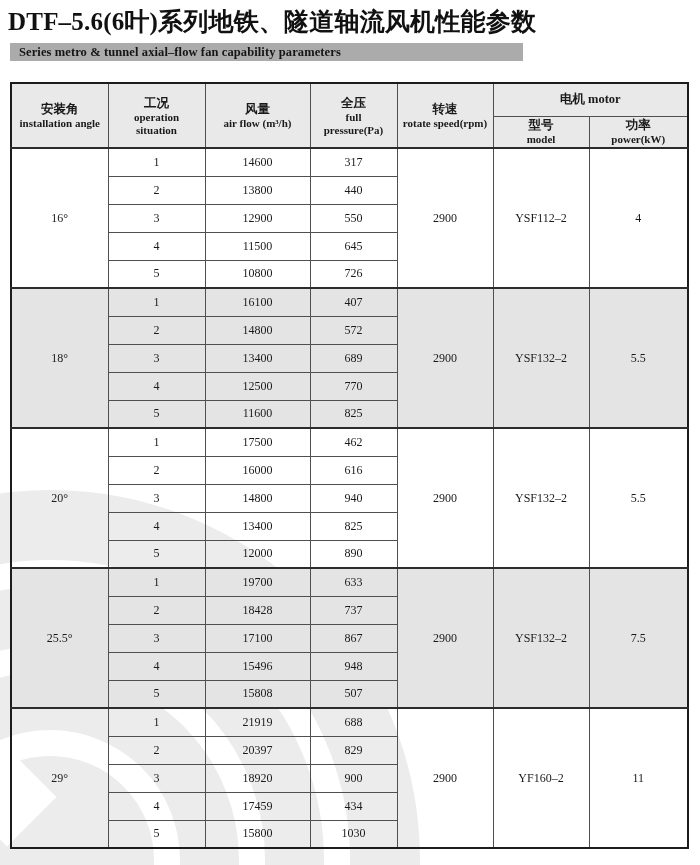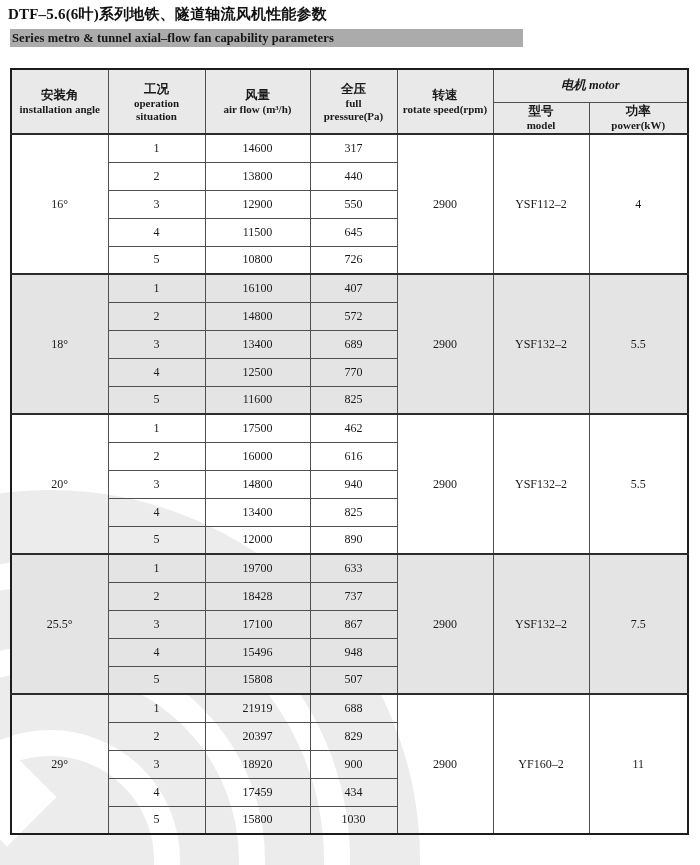--- a/index.html
+++ b/index.html
@@ -34,39 +34,39 @@
     left: -28px; top: 762px;
     width: 70px; height: 70px;
     background: #ffffff;
     transform: rotate(45deg);
   }
 
   
   .title {
     position: relative; z-index: 2;
     padding: 5px 0 0 8px;
-    font-size: 15px;
+    font-size: 25px;
     font-weight: bold;
     letter-spacing: 0.2px;
     color: #111;
   }
   .subtitle-bar {
     position: relative; z-index: 2;
     margin: 5px 0 0 10px;
     width: 513px;
     height: 18px;
     background: #ababab;
     display: flex;
     align-items: center;
   }
   .subtitle-bar span {
     font-size: 12.5px;
     font-weight: bold;
     color: #151515;
-    padding-left: 2px;
+    padding-left: 9px;
     letter-spacing: 0.1px;
   }
 
   
   table.params {
     position: relative; z-index: 1;
     margin: 21px 0 0 10px;
     border-collapse: collapse;
     table-layout: fixed;
     width: 677px;
@@ -84,21 +84,21 @@
   }
   .params thead th { background: #e9e9e9; }
   .params thead tr.h1 th { height: 33px; }
   .params thead tr.h2 th { height: 32px; }
   .params thead th.tall { height: 74px; margin-top: 44px; }
   .params tbody { border-top: 2px solid #2c2c2c; }
   .params tbody td { height: 28px; }
   .params tbody.shaded td { background: #e4e4e4; }
   .hd-zh { font-size: 12.5px; line-height: 16px; }
   .hd-en { font-size: 11px; line-height: 13px; padding: 0 4px; }
-  .hd-motor { font-size: 12.5px; font-style: italic; }
+  .hd-motor { font-size: 12.5px; }
 </style>
 </head>
 <body>
 
 <div class="canvas">
 
   <div class="watermark">
     <div class="wm-disc"></div>
     <div class="wm-ring wm-r1"></div>
     <div class="wm-ring wm-r2"></div>

